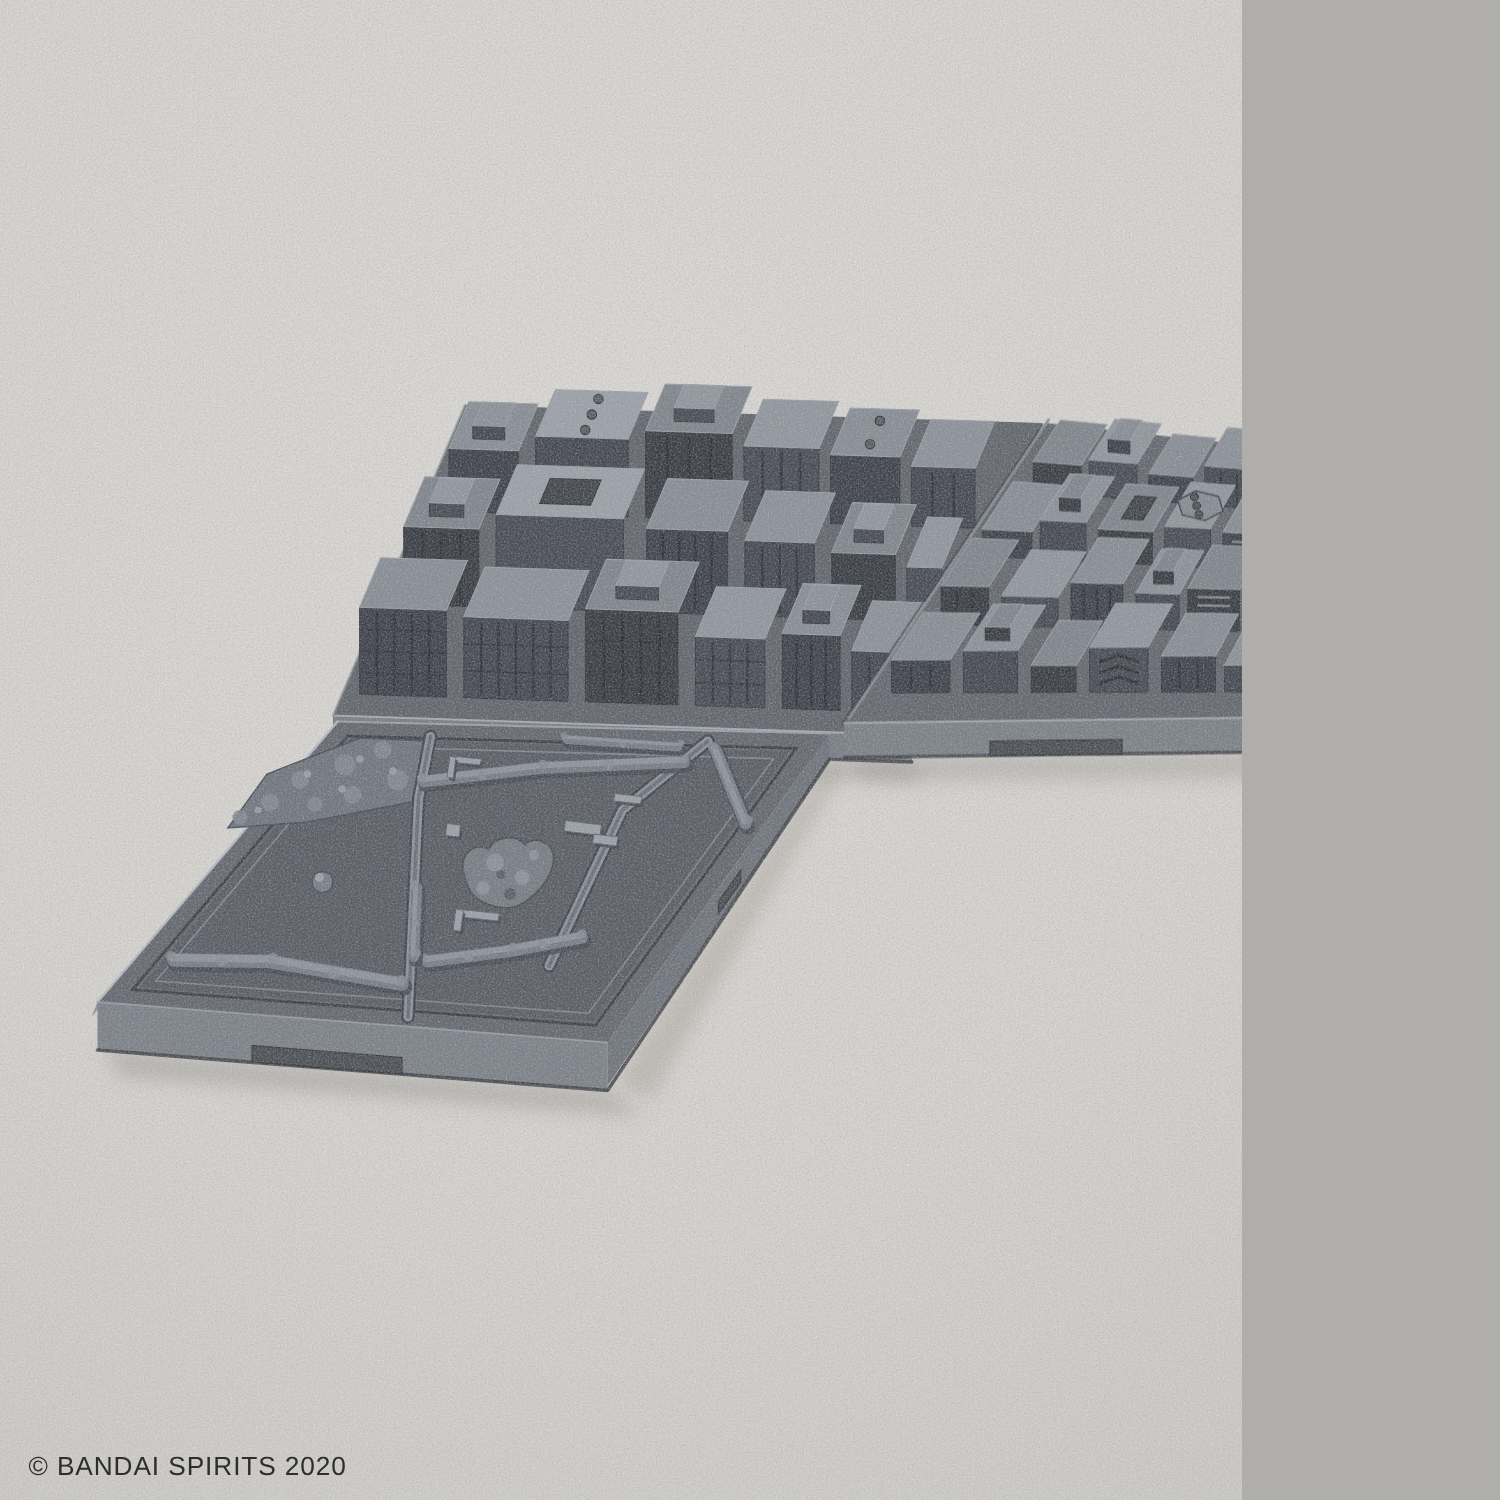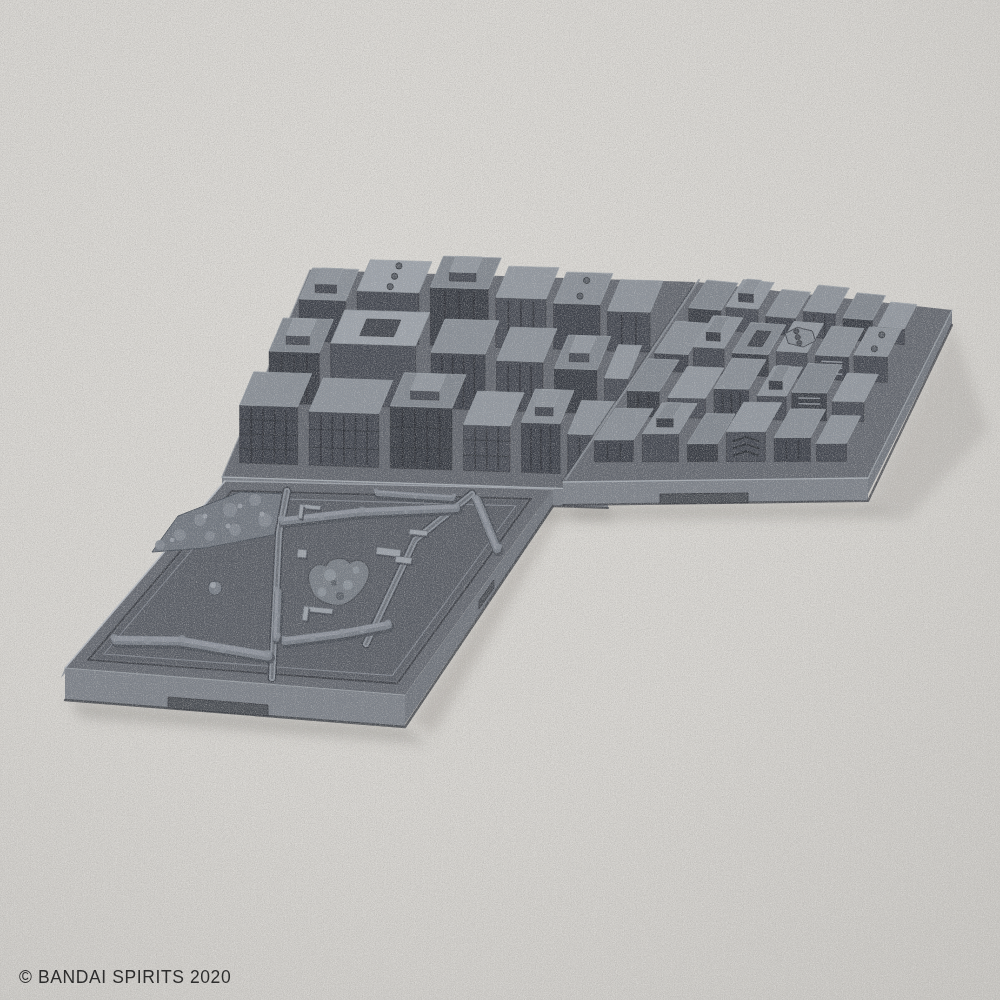--- a/index.html
+++ b/index.html
@@ -1,17 +1,17 @@
 <!DOCTYPE html>
 <html style="--c-background: #d6d4d0; --c-background_edge: #cac8c4; --c-plastic_top: #61656d; --c-plastic_top_inner: #585c64; --c-plastic_side_light: #8e939a; --c-plastic_side_front: #7a7f87; --c-plastic_side_dark: #6e737b; --c-building_top: #878d95; --c-building_top_light: #9ba1a9; --c-building_front: #3d414a; --c-building_side: #555a62; --c-groove_dark: #383c43; --c-edge_highlight: #a9afb7; --c-notch_dark: #4a4e54; --c-shadow: #97948f; --c-text: #2d2d2d;"><head>
 <meta charset="utf-8">
 <style>
   html,body{margin:0;padding:0;background:#b0aeaa;}
   .stage{
-    width:1000px;height:1000px;position:relative;overflow:hidden;
+    width:828px;height:1000px;position:relative;overflow:hidden;
     font-family:"Liberation Sans", sans-serif;
     background:var(--c-background,#d6d4d0);
   }
   svg{display:block}
   .copyright{
     font-family:"Liberation Sans", sans-serif;
     font-size:17.5px;
     letter-spacing:0.6px;
     fill:var(--c-text,#2d2d2d);
   }

